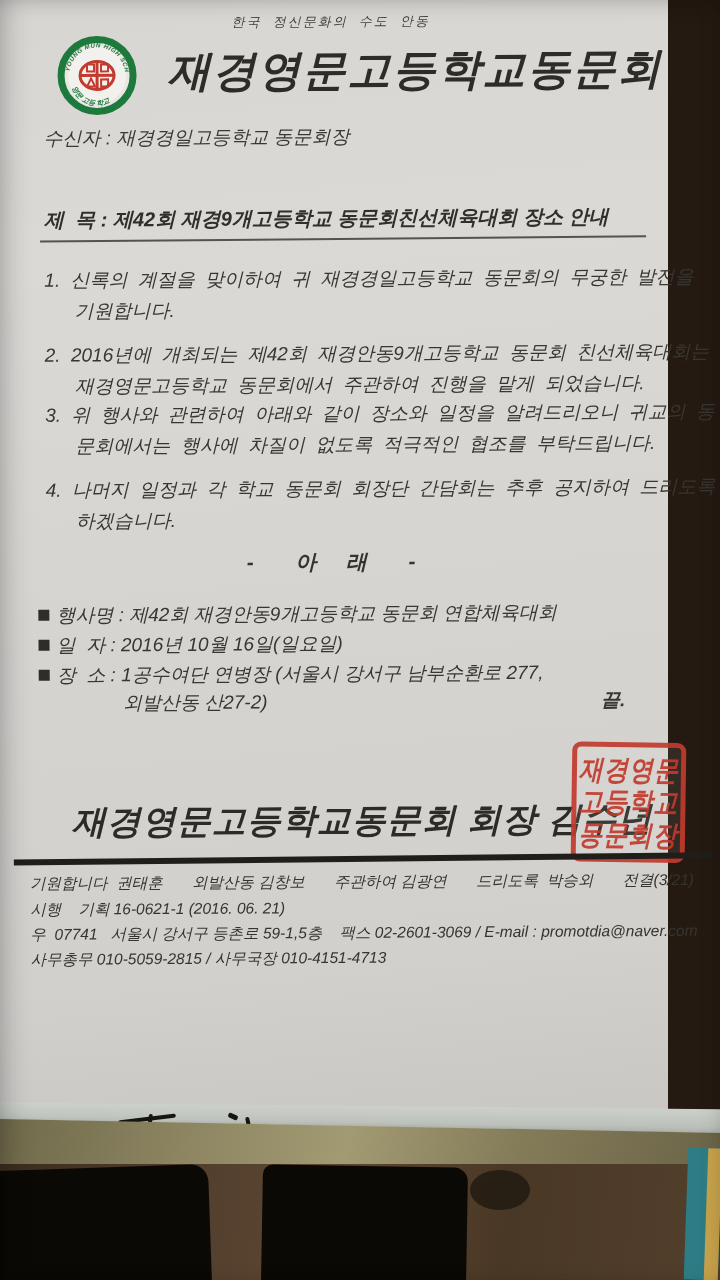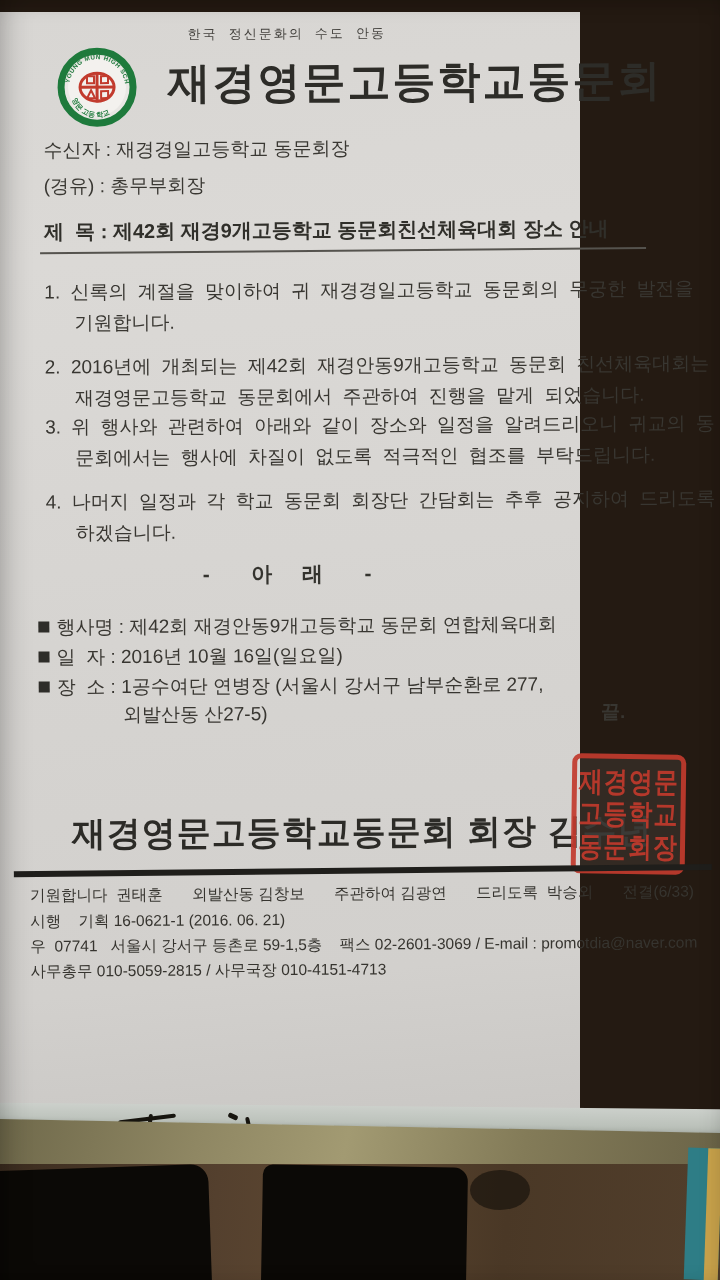--- a/index.html
+++ b/index.html
@@ -2,22 +2,22 @@
 <html><head>
 <meta charset="utf-8">
 <style>
   html,body{margin:0;padding:0;}
   body{width:720px;height:1280px;overflow:hidden;font-family:"Liberation Sans",sans-serif;background:#241a12;}
   .photo{position:relative;width:720px;height:1280px;overflow:hidden;}
   .photo::after{content:"";position:absolute;inset:0;pointer-events:none;
     box-shadow:inset 18px 0 28px -14px rgba(0,0,0,.25), inset 0 14px 26px -16px rgba(0,0,0,.18), inset -14px 0 24px -16px rgba(0,0,0,.15);}
 
   
-  .paper{position:absolute;left:0;top:12px;width:580px;height:1114px;
-    background:linear-gradient(175deg,#d8d6d3 0%,#dbd9d6 22%,#d6d4d1 55%,#d2d0cd 85%,#c9c7c4 100%);}
+  .paper{position:absolute;left:0;top:0;width:668px;height:1114px;
+    background:linear-gradient(175deg,#d8d6d3 0%,#dbd9d6 22%,#d6d4d1 55%,#d2d0cd 85%,#c9c7c4 100%);font-style:italic;}
   .content{position:absolute;inset:0;transform:rotate(-0.35deg);color:#35342f;}
 
   .slogan{position:absolute;top:13px;left:0;width:100%;text-align:center;font-size:13px;letter-spacing:2px;color:#413f3b;white-space:pre;}
   .org-title{position:absolute;top:42px;left:168px;width:500px;text-align:center;
     font-family:"Liberation Serif",serif;font-weight:700;font-size:43px;letter-spacing:2px;color:#2d2c28;white-space:nowrap;}
 
   .logo{position:absolute;left:60px;top:34px;width:80px;height:80px;}
 
   .kv{position:absolute;left:46px;font-size:19px;color:#3a3833;white-space:pre;}
   .row-recipient{top:124px;}
@@ -110,21 +110,20 @@
         <rect x="30" y="29" width="7" height="7" fill="none" stroke="#c23b2e" stroke-width="2"></rect>
         <rect x="44" y="29" width="7" height="7" fill="none" stroke="#c23b2e" stroke-width="2"></rect>
         <path d="M 30 51 L 34 43 L 38 51 Z" fill="none" stroke="#c23b2e" stroke-width="2"></path>
         <rect x="44" y="44" width="7" height="7" fill="none" stroke="#c23b2e" stroke-width="2"></rect>
       </svg>
 
       <div class="org-title">재경영문고등학교동문회</div>
 
       <div class="kv row-recipient"><span>수신자 :</span> <span>재경경일고등학교 동문회장</span></div>
 
-      <div class="kv row-via"><span>(경유) :</span> <span>총무부회장</span></div>
 
       <div class="kv row-subject"><span>제  목 :</span> <span>제42회 재경9개고등학교 동문회친선체육대회 장소 안내</span></div>
 
       <div class="rule-thin"></div>
 
       <div class="body-item item-1"><span>1.</span> <span>신록의 계절을 맞이하여 귀 재경경일고등학교 동문회의 무궁한 발전을</span><span class="cont">기원합니다.</span></div>
 
       <div class="body-item item-2"><span>2.</span> <span>2016년에 개최되는 제42회 재경안동9개고등학교 동문회 친선체육대회는</span><span class="cont">재경영문고등학교 동문회에서 주관하여 진행을 맡게 되었습니다.</span></div>
 
       <div class="body-item item-3"><span>3.</span> <span>위 행사와 관련하여 아래와 같이 장소와 일정을 알려드리오니 귀교의 동</span><span class="cont">문회에서는 행사에 차질이 없도록 적극적인 협조를 부탁드립니다.</span></div>
@@ -132,38 +131,38 @@
       <div class="body-item item-4"><span>4.</span> <span>나머지 일정과 각 학교 동문회 회장단 간담회는 추후 공지하여 드리도록</span><span class="cont">하겠습니다.</span></div>
 
       <div class="below-title">-   아  래   -</div>
 
       <div class="bullet bullet-1"><span class="sq"></span><span>행사명 :</span> <span>제42회 재경안동9개고등학교 동문회 연합체육대회</span></div>
 
       <div class="bullet bullet-2"><span class="sq"></span><span>일  자 :</span> <span>2016년 10월 16일(일요일)</span></div>
 
       <div class="bullet bullet-3"><span class="sq"></span><span>장  소 :</span> <span>1공수여단 연병장 (서울시 강서구 남부순환로 277,</span></div>
 
-      <div class="bullet-3-cont"><span>외발산동 산27-5)</span><span class="end-mark">끝.</span></div>
+      <div class="bullet-3-cont"><span>외발산동 산27-2)</span><span class="end-mark">끝.</span></div>
 
       <div class="signature">재경영문고등학교동문회 회장 김수년</div>
 
       <div class="seal">
         <div class="seal-row">재경영문</div>
         <div class="seal-row">고등학교</div>
         <div class="seal-row">동문회장</div>
       </div>
 
       <div class="rule-thick"></div>
 
       <div class="foot foot-officers">
         <span>기원합니다  권태훈</span>
         <span>외발산동 김창보</span>
         <span>주관하여 김광연</span>
         <span>드리도록  박승외</span>
-        <span>전결(6/33)</span>
+        <span>전결(3/21)</span>
       </div>
 
       <div class="foot foot-doc">시행    기획 16-0621-1 (2016. 06. 21)</div>
       <div class="foot foot-addr">우  07741   서울시 강서구 등촌로 59-1,5층    팩스 02-2601-3069 / E-mail : promotdia@naver.com</div>
       <div class="foot foot-phones">사무총무 010-5059-2815 / 사무국장 010-4151-4713</div>
 
     </div>
   </div>
 
   <div class="paper-edge"></div>

